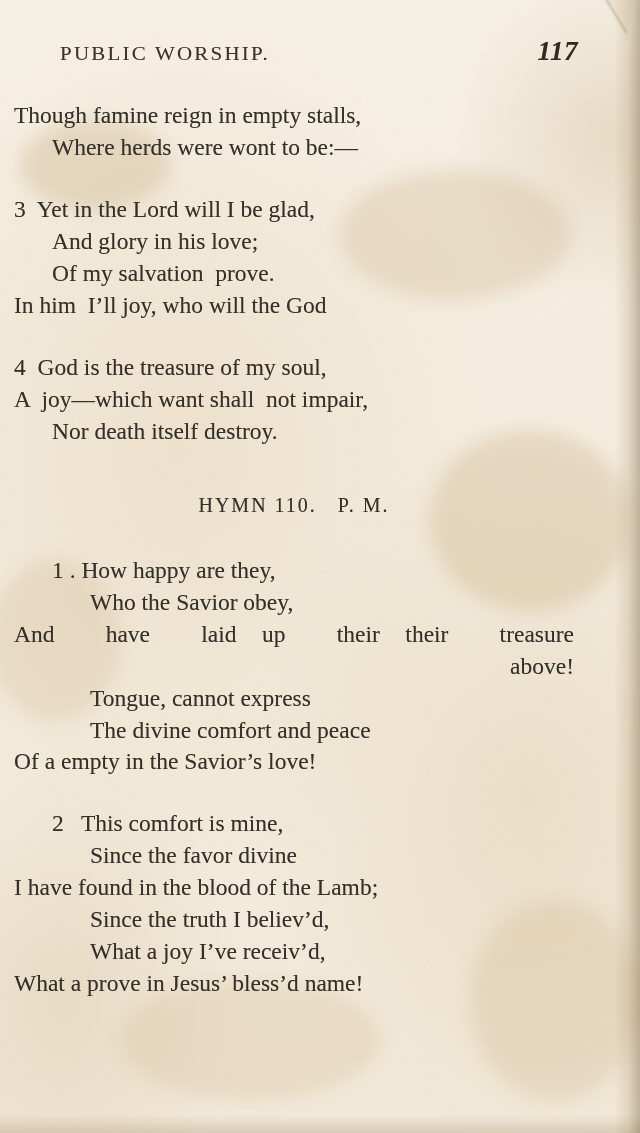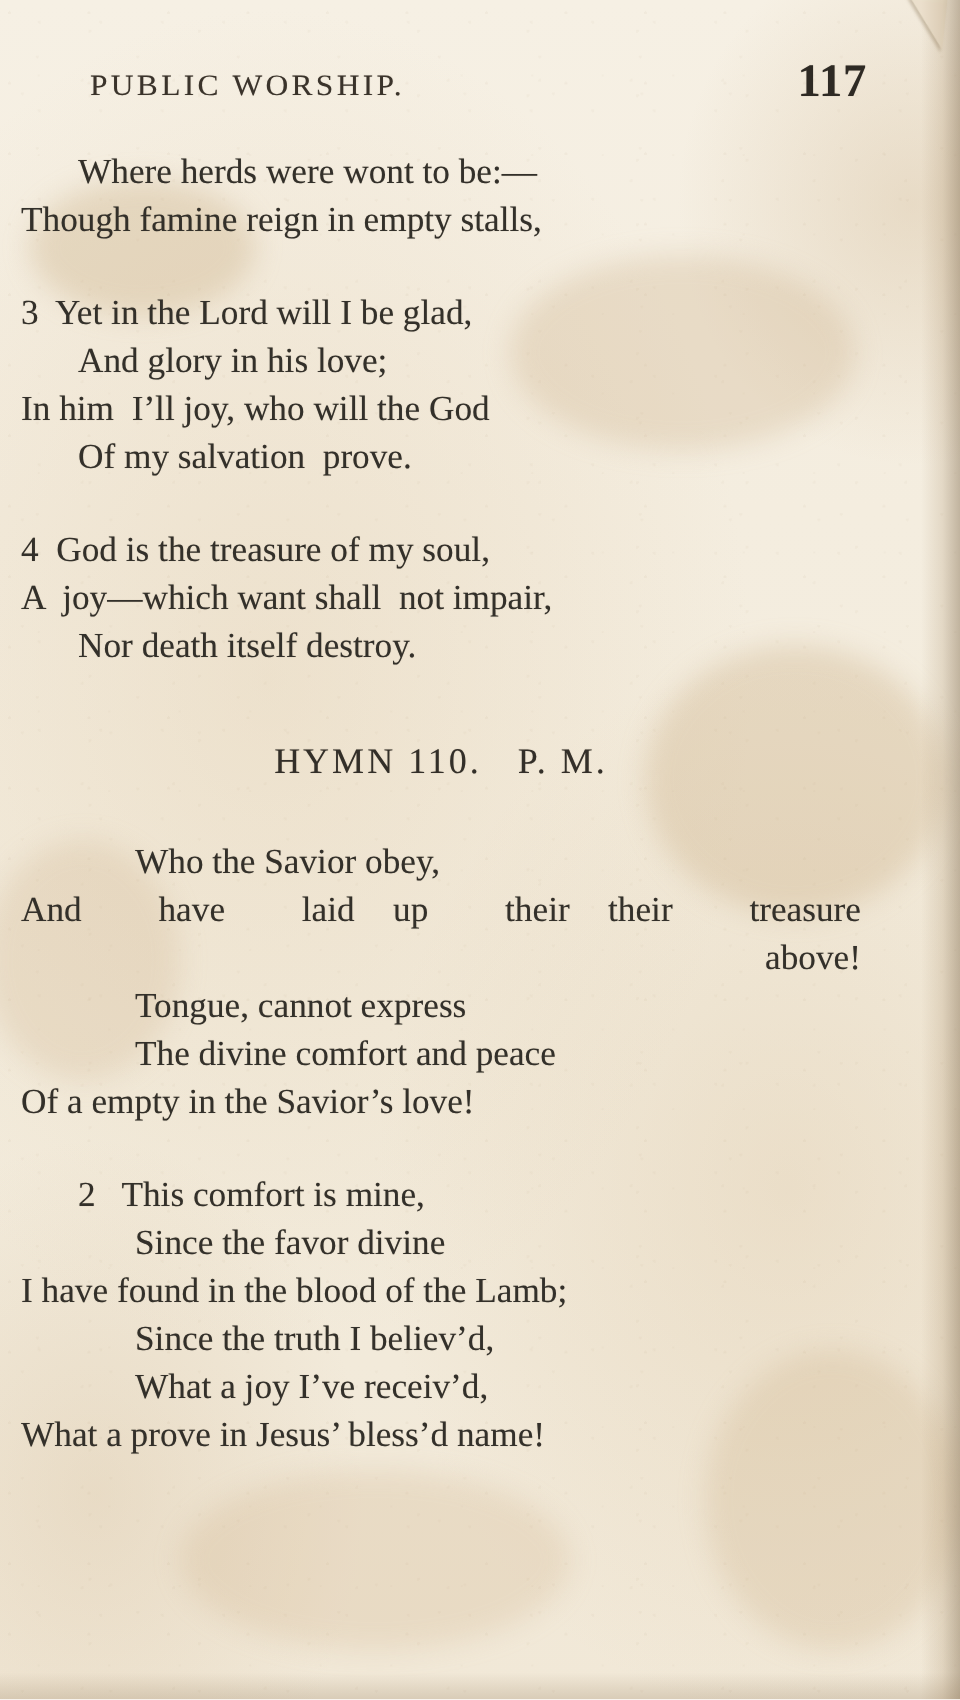--- a/index.html
+++ b/index.html
@@ -108,24 +108,25 @@
   .running-head {
     font-variant: small-caps;
     font-size: 21px;
     letter-spacing: 2.2px;
     color: #3a332b;
     text-transform: uppercase;
     white-space: nowrap;
     transform: scaleY(0.94);
   }
   .page-number {
-    font-size: 31px;
+    font-size: 27px;
     font-weight: bold;
     color: #2e2a24;
     letter-spacing: 0.5px;
+    font-style: italic;
   }
 
   .body {
     position: absolute;
     top: 100px;
     left: 0;
     width: 600px;
     padding: 0 26px 0 14px;
     box-sizing: border-box;
     color: #33302a;
@@ -140,21 +141,21 @@
   .ind0 { padding-left: 0px; }
   .ind1 { padding-left: 38px; }
   .ind2 { padding-left: 76px; }
   .ind-hang { padding-left: 120px; text-align: right; }
 
   .stanza { margin-bottom: 30px; }
   .stanza-tight { margin-bottom: 0; margin-top: 30px; }
 
   .hymn-title {
     text-align: center;
-    font-size: 24px;
+    font-size: 20px;
     letter-spacing: 2px;
     margin: 44px 0 36px 0;
     color: #332f29;
     white-space: pre;
   }
 
   .justified {
     text-align: justify;
     text-align-last: justify;
   }
@@ -180,40 +181,41 @@
   <div class="sheet">
 
     <div class="header">
       <div class="running-head">PUBLIC WORSHIP.</div>
       <div class="page-number">117</div>
     </div>
 
     <div class="body">
 
       <div class="stanza">
+        <p class="line ind0">Though famine reign in empty stalls,</p>
         <p class="line ind1">Where herds were wont to be:—</p>
-        <p class="line ind0">Though famine reign in empty stalls,</p>
       </div>
 
       <div class="stanza">
         <p class="line ind0">3  Yet in the Lord will I be glad,</p>
         <p class="line ind1">And glory in his love;</p>
+        <p class="line ind1">Of my salvation  prove.</p>
         <p class="line ind0">In him  I’ll joy, who will the God</p>
-        <p class="line ind1">Of my salvation  prove.</p>
       </div>
 
       <div class="stanza">
         <p class="line ind0">4  God is the treasure of my soul,</p>
         <p class="line ind0">A  joy—which want shall  not impair,</p>
         <p class="line ind1">Nor death itself destroy.</p>
       </div>
 
       <div class="hymn-title">HYMN 110.   P. M.</div>
 
       <div class="stanza">
+        <p class="line ind1">1 . How happy are they,</p>
         <p class="line ind2">Who the Savior obey,</p>
         <p class="line ind0 justified">And  have  laid up  their their  treasure</p>
         <p class="line ind-hang">above!</p>
         <p class="line ind2">Tongue, cannot express</p>
         <p class="line ind2">The divine comfort and peace</p>
         <p class="line ind0">Of a empty in the Savior’s love!</p>
       </div>
 
       <div class="stanza stanza-tight">
         <p class="line ind1">2   This comfort is mine,</p>

